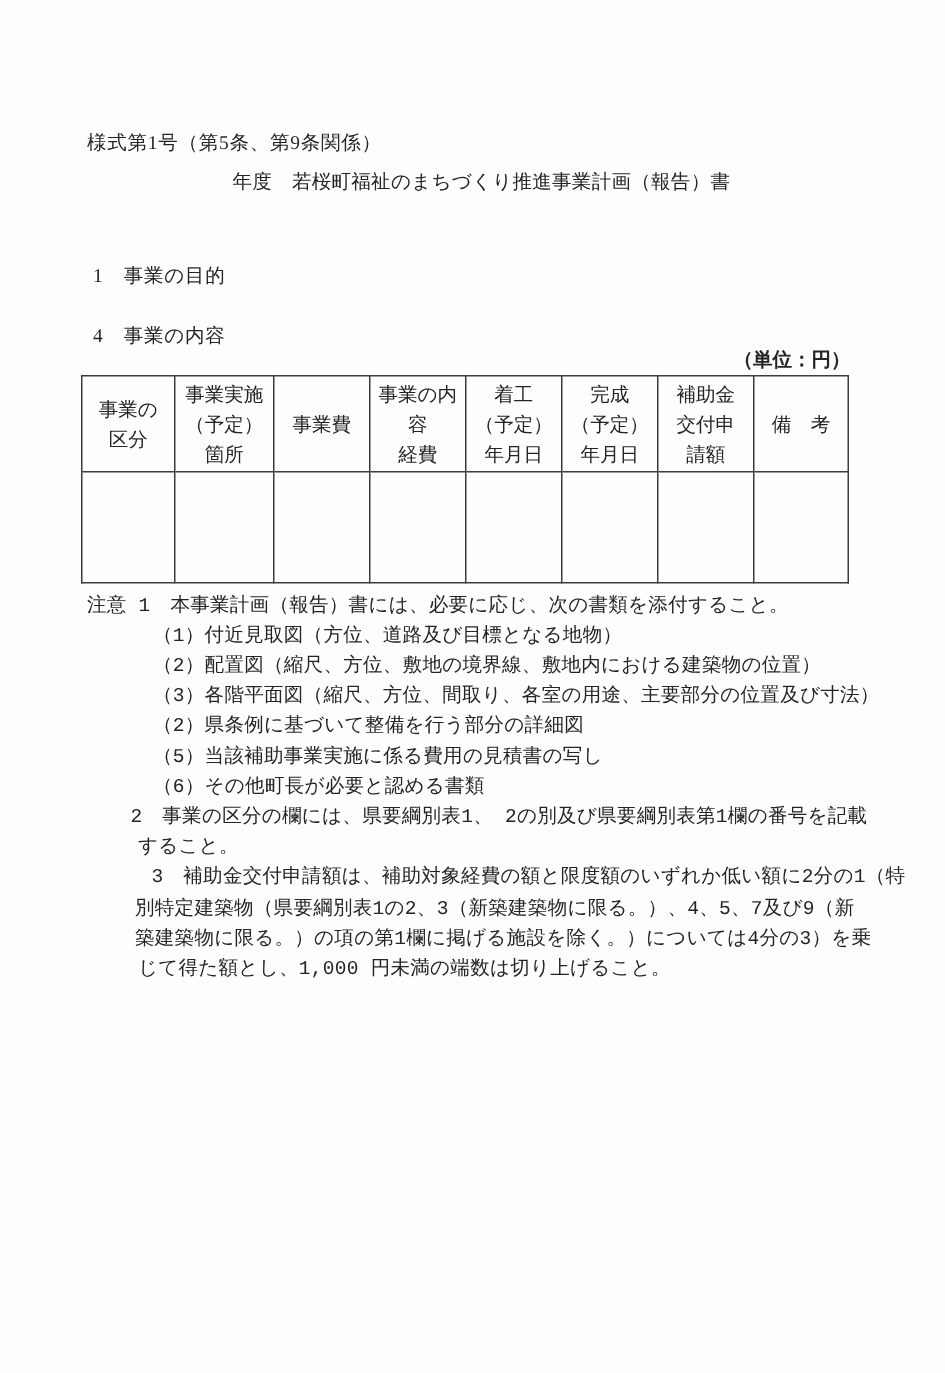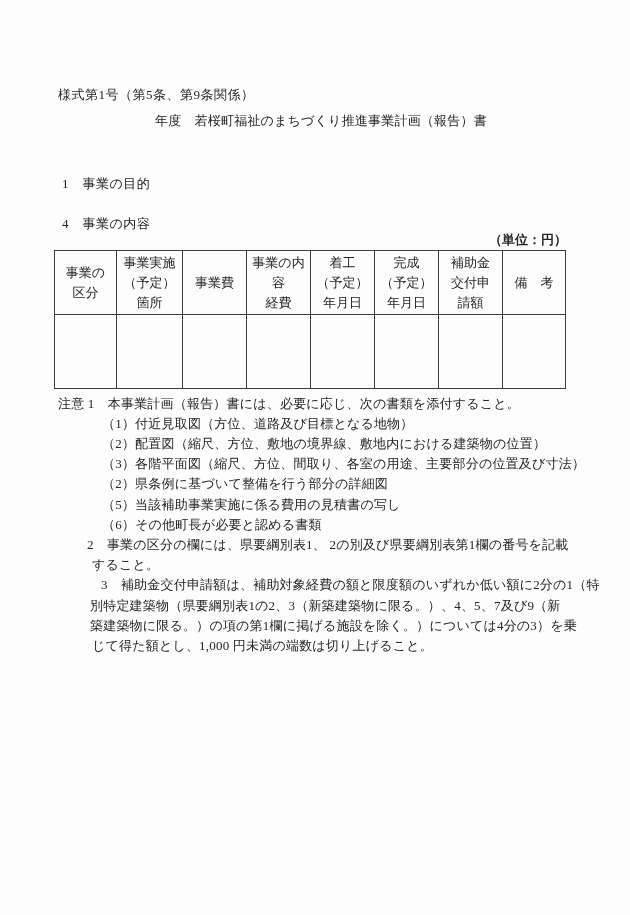--- a/index.html
+++ b/index.html
@@ -57,20 +57,21 @@
   }
   table.biz td.blank{
     height:73px;
   }
   .note-line{
     position:absolute;
     white-space:pre;
     line-height:20px;
     height:20px;
     letter-spacing:0.2px;
+    font-family:Liberation Mono, monospace;
   }
 </style>
 </head>
 <body>
 
 <div class="page">
 
   <div class="form-number">様式第1号（第5条、第9条関係）</div>
 
   <div class="doc-title">年度　若桜町福祉のまちづくり推進事業計画（報告）書</div>

